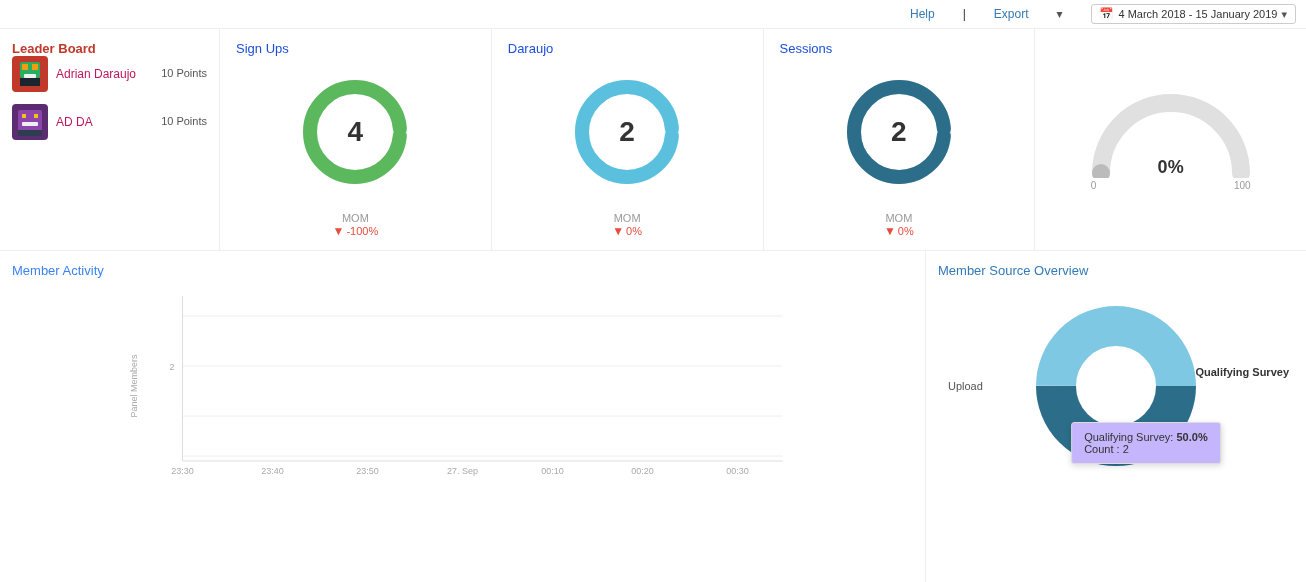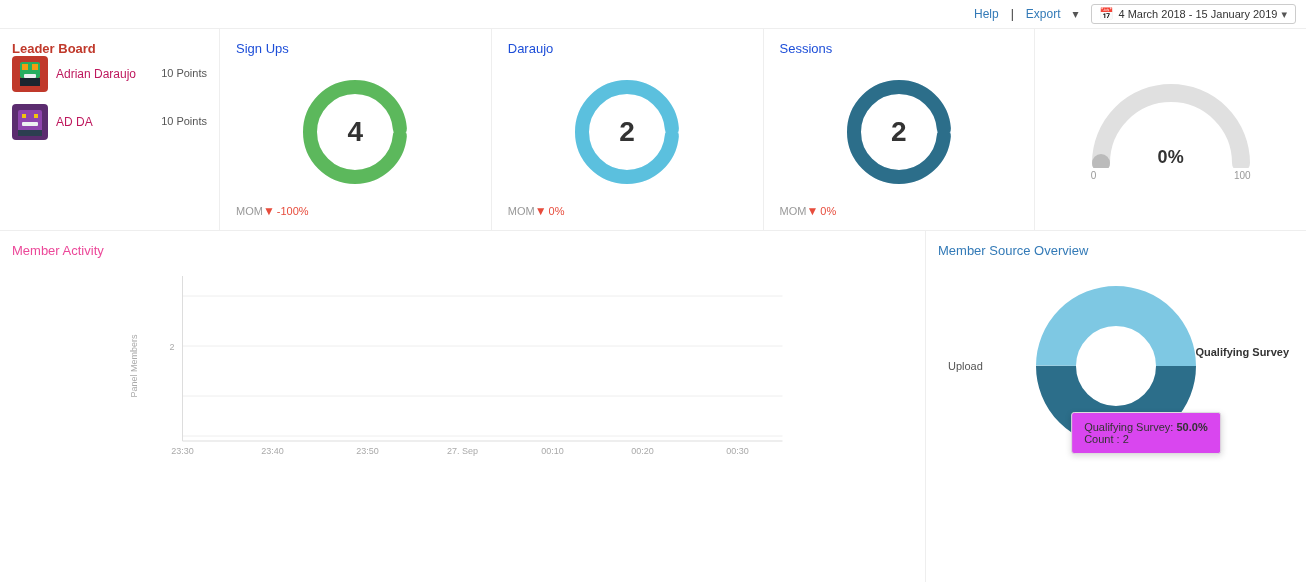--- a/index.html
+++ b/index.html
@@ -5,21 +5,21 @@
     * { box-sizing: border-box; margin: 0; padding: 0; }
     body { font-family: Arial, sans-serif; font-size: 12px; background: #fff; color: #333; }
 
     .top-bar {
       display: flex;
       justify-content: flex-end;
       align-items: center;
       padding: 4px 10px;
       border-bottom: 1px solid #eee;
       font-size: 12px;
-      gap: 12px;
+      gap: 28px;
     }
     .top-bar a { color: #337ab7; text-decoration: none; }
     .date-range {
       display: flex;
       align-items: center;
       gap: 4px;
       border: 1px solid #ccc;
       border-radius: 3px;
       padding: 2px 8px;
       font-size: 11px;
@@ -102,22 +102,23 @@
       left: 50%;
       transform: translate(-50%, -50%);
       font-size: 28px;
       font-weight: bold;
       color: #333;
     }
     .metric-footer {
       display: flex;
       justify-content: flex-start;
       align-items: center;
-      margin-top: 4px;
+      margin-top: 12px;
       font-size: 11px;
+      flex-direction: column;
     }
     .mom-label { color: #999; }
     .mom-value { color: #e74c3c; display: flex; align-items: center; gap: 2px; }
     .arrow-down { color: #e74c3c; font-size: 12px; }
 
     
     .profile-card {
       flex: 1;
       padding: 12px 16px;
     }
@@ -157,21 +158,21 @@
       flex: 1;
     }
 
     .activity-panel {
       flex: 1;
       border-right: 1px solid #eee;
       padding: 12px;
     }
     .activity-title {
       font-size: 13px;
-      color: #ec4899;
+      color: #3b82f6;
       margin-bottom: 8px;
     }
     .chart-area {
       position: relative;
       width: 100%;
       height: 200px;
     }
     .chart-svg {
       width: 100%;
       height: 100%;
@@ -189,27 +190,27 @@
     }
     .source-content {
       display: flex;
       align-items: center;
       justify-content: center;
       position: relative;
       height: 200px;
     }
     .tooltip-box {
       position: absolute;
-      background: #d946ef;
+      background: #c4b5fd;
       border: 1px solid #ddd;
       border-radius: 3px;
       padding: 8px 12px;
       font-size: 11px;
       box-shadow: 0 2px 6px rgba(0,0,0,0.15);
-      bottom: 12px;
+      bottom: 22px;
       left: 50%;
       transform: translateX(-30%);
       white-space: nowrap;
     }
     .tooltip-bold { font-weight: bold; }
   </style>
 </head>
 <body>
 
 <div class="top-bar">

